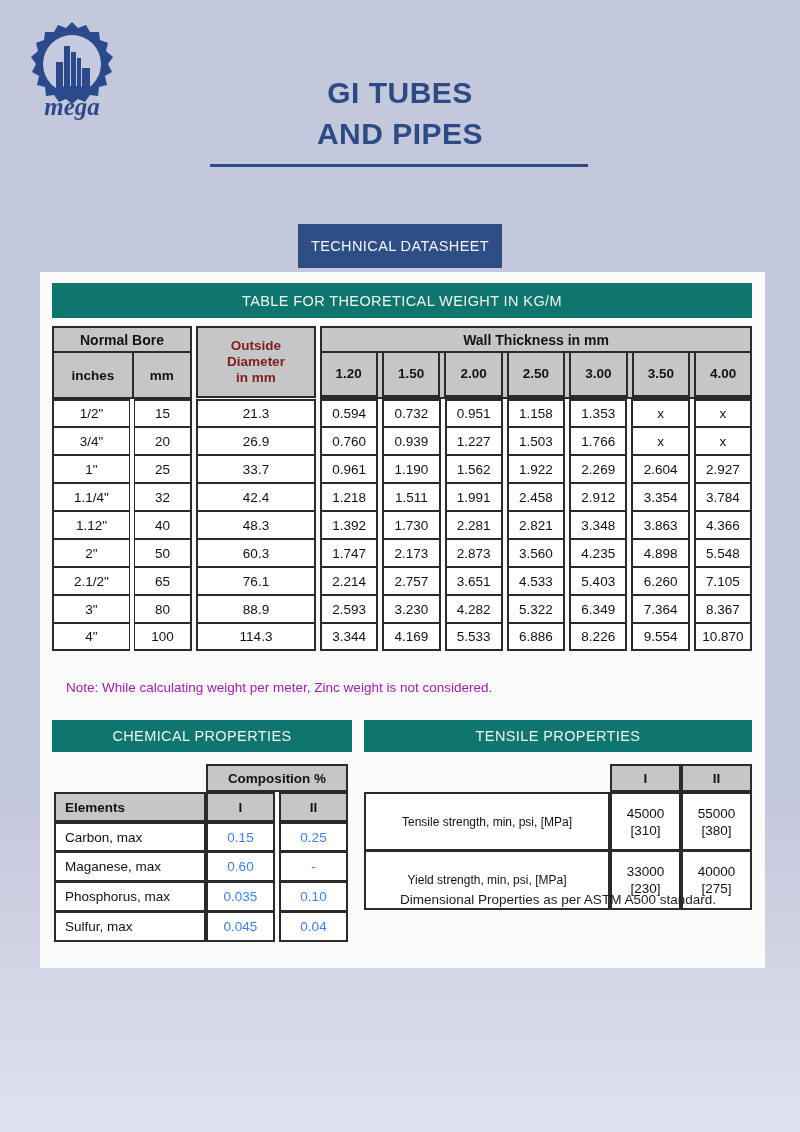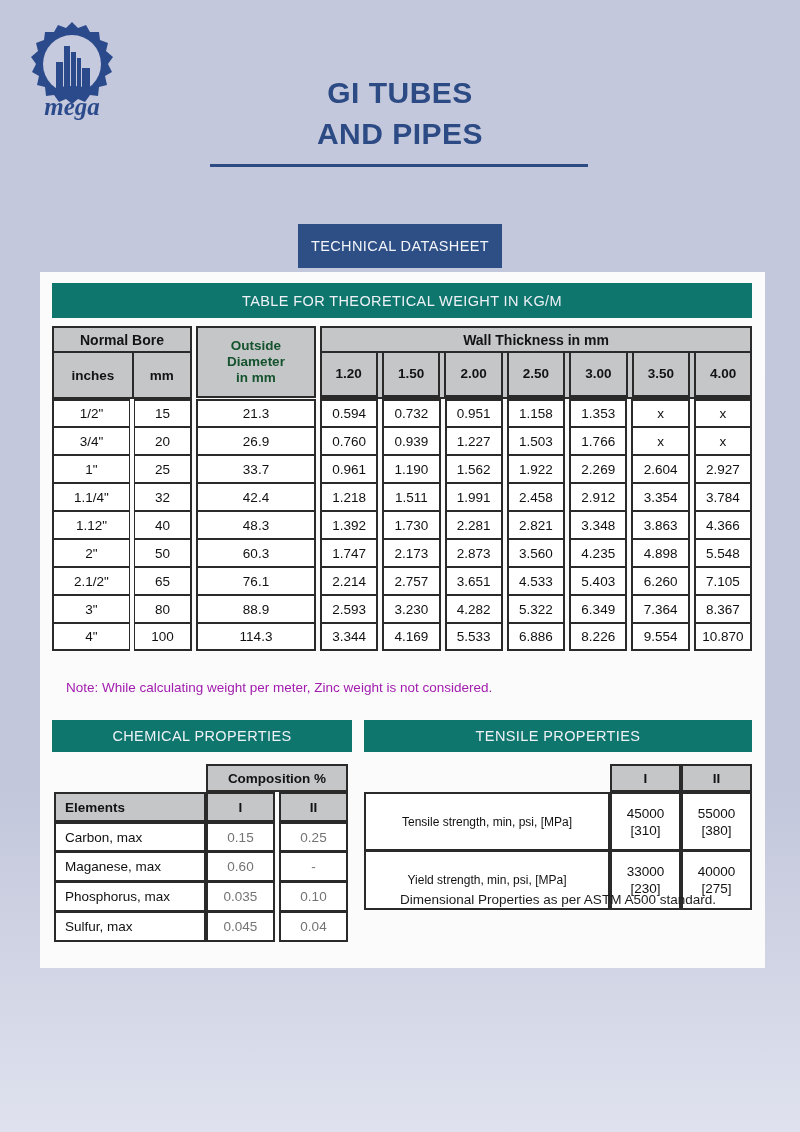--- a/index.html
+++ b/index.html
@@ -136,21 +136,21 @@
   .grp-nb .nb-in { width: 78px; }
   .grp-nb .nb-mm { width: 57.5px; }
   .grp-od {
     width: 120px;
     display: flex;
     align-items: center;
     justify-content: center;
     text-align: center;
     font-weight: bold;
     font-size: 13.5px;
-    color: #14532d;
+    color: #7f1d1d;
     line-height: 16px;
     height: 72px;
   }
   .grp-wt { flex: 1; }
   .wt-cells { display: flex; gap: 4px; }
   .wt-cells > div {
     flex: 1;
     border: 2.5px solid #2a2a2a;
     background: #c4c6c8;
     box-sizing: border-box;
@@ -254,21 +254,21 @@
     color: #131313;
   }
   .chem-v {
     width: 69px;
     border: 2.5px solid #2a2a2a;
     box-sizing: border-box;
     display: flex;
     align-items: center;
     justify-content: center;
     font-size: 13.5px;
-    color: #737373;
+    color: #3b82f6;
     background: #ffffff;
   }
   .chem-v.hd {
     background: #c4c6c8;
     font-weight: bold;
     color: #131313;
   }
   .chem-v.gapl { margin-left: 4px; }
   .chem-row + .chem-row > div { border-top-width: 1px; }
 

